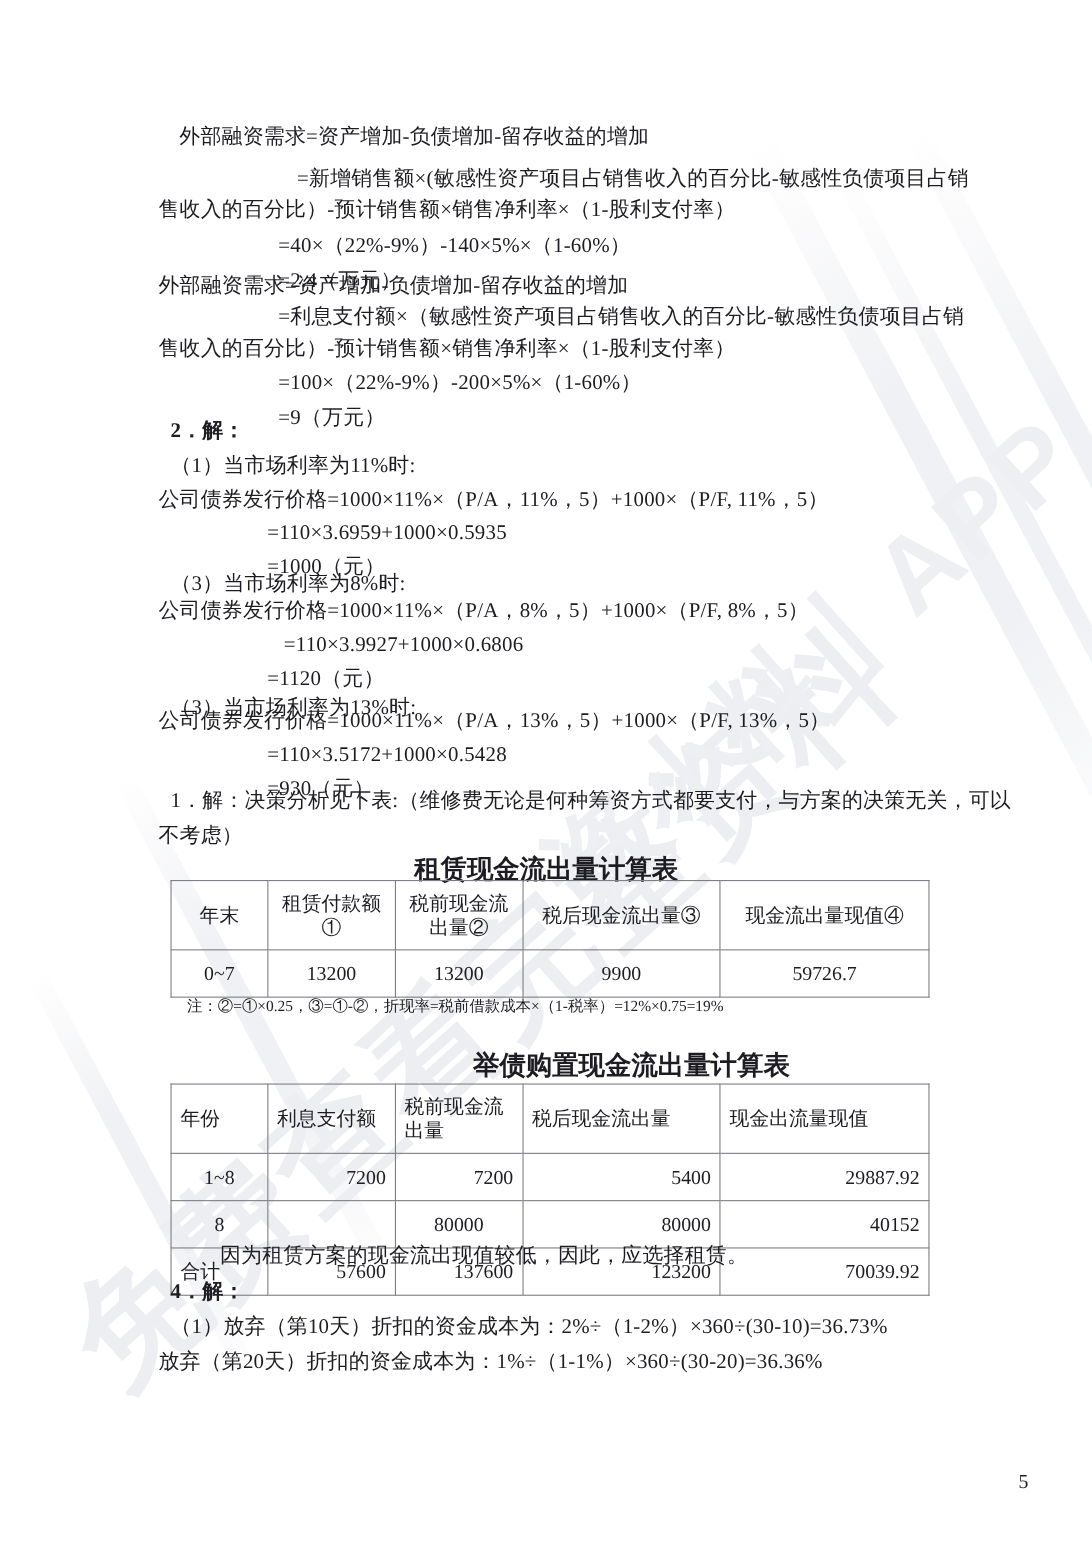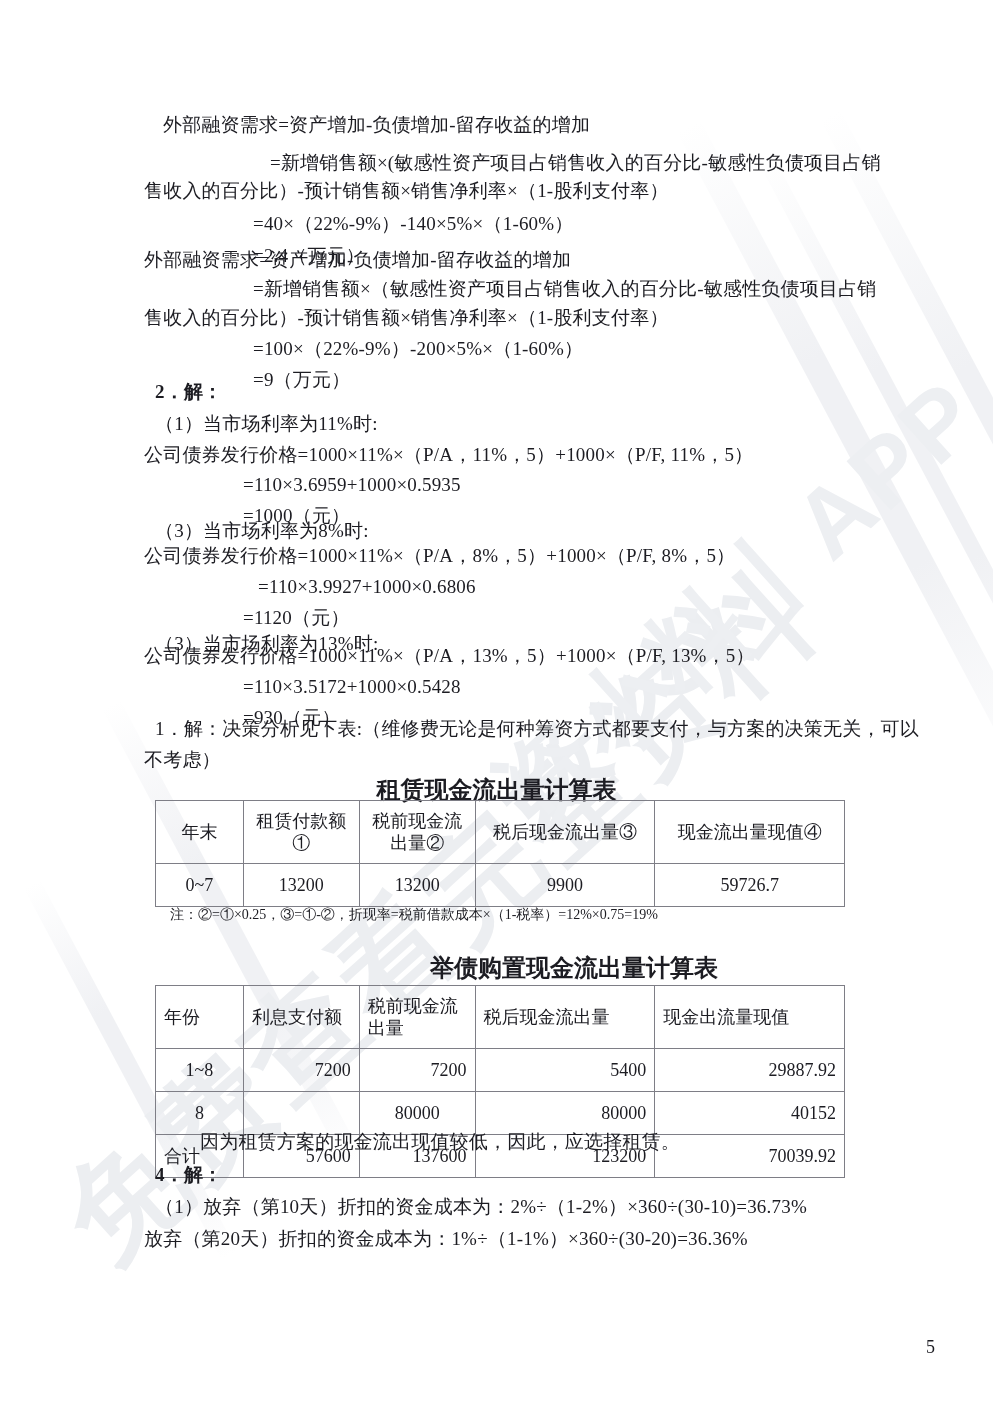--- a/index.html
+++ b/index.html
@@ -130,21 +130,21 @@
 
   <div class="content">
 
     <div class="line" style="left:163px; top:114px;">外部融资需求=资产增加-负债增加-留存收益的增加</div>
     <div class="line" style="left:270px; top:152px;">=新增销售额×(敏感性资产项目占销售收入的百分比-敏感性负债项目占销</div>
     <div class="line" style="left:144px; top:180px;">售收入的百分比）-预计销售额×销售净利率×（1-股利支付率）</div>
     <div class="line" style="left:253px; top:213px;">=40×（22%-9%）-140×5%×（1-60%）</div>
     <div class="line" style="left:253px; top:245px;">=2.4（万元）</div>
 
     <div class="line" style="left:144px; top:249px;">外部融资需求=资产增加-负债增加-留存收益的增加</div>
-    <div class="line" style="left:253px; top:278px;">=新增销售额×（敏感性资产项目占销售收入的百分比-敏感性负债项目占销</div>
+    <div class="line" style="left:253px; top:278px;">=利息支付额×（敏感性资产项目占销售收入的百分比-敏感性负债项目占销</div>
     <div class="line" style="left:144px; top:307px;">售收入的百分比）-预计销售额×销售净利率×（1-股利支付率）</div>
     <div class="line" style="left:253px; top:338px;">=100×（22%-9%）-200×5%×（1-60%）</div>
     <div class="line" style="left:253px; top:369px;">=9（万元）</div>
 
     <div class="line" style="left:155px; top:381px; font-weight:700;">2．解：</div>
 
     <div class="line" style="left:155px; top:413px;">（1）当市场利率为11%时:</div>
     <div class="line" style="left:144px; top:444px;">公司债券发行价格=1000×11%×（P/A，11%，5）+1000×（P/F, 11%，5）</div>
     <div class="line" style="left:243px; top:474px;">=110×3.6959+1000×0.5935</div>
     <div class="line" style="left:243px; top:505px;">=1000（元）</div>

